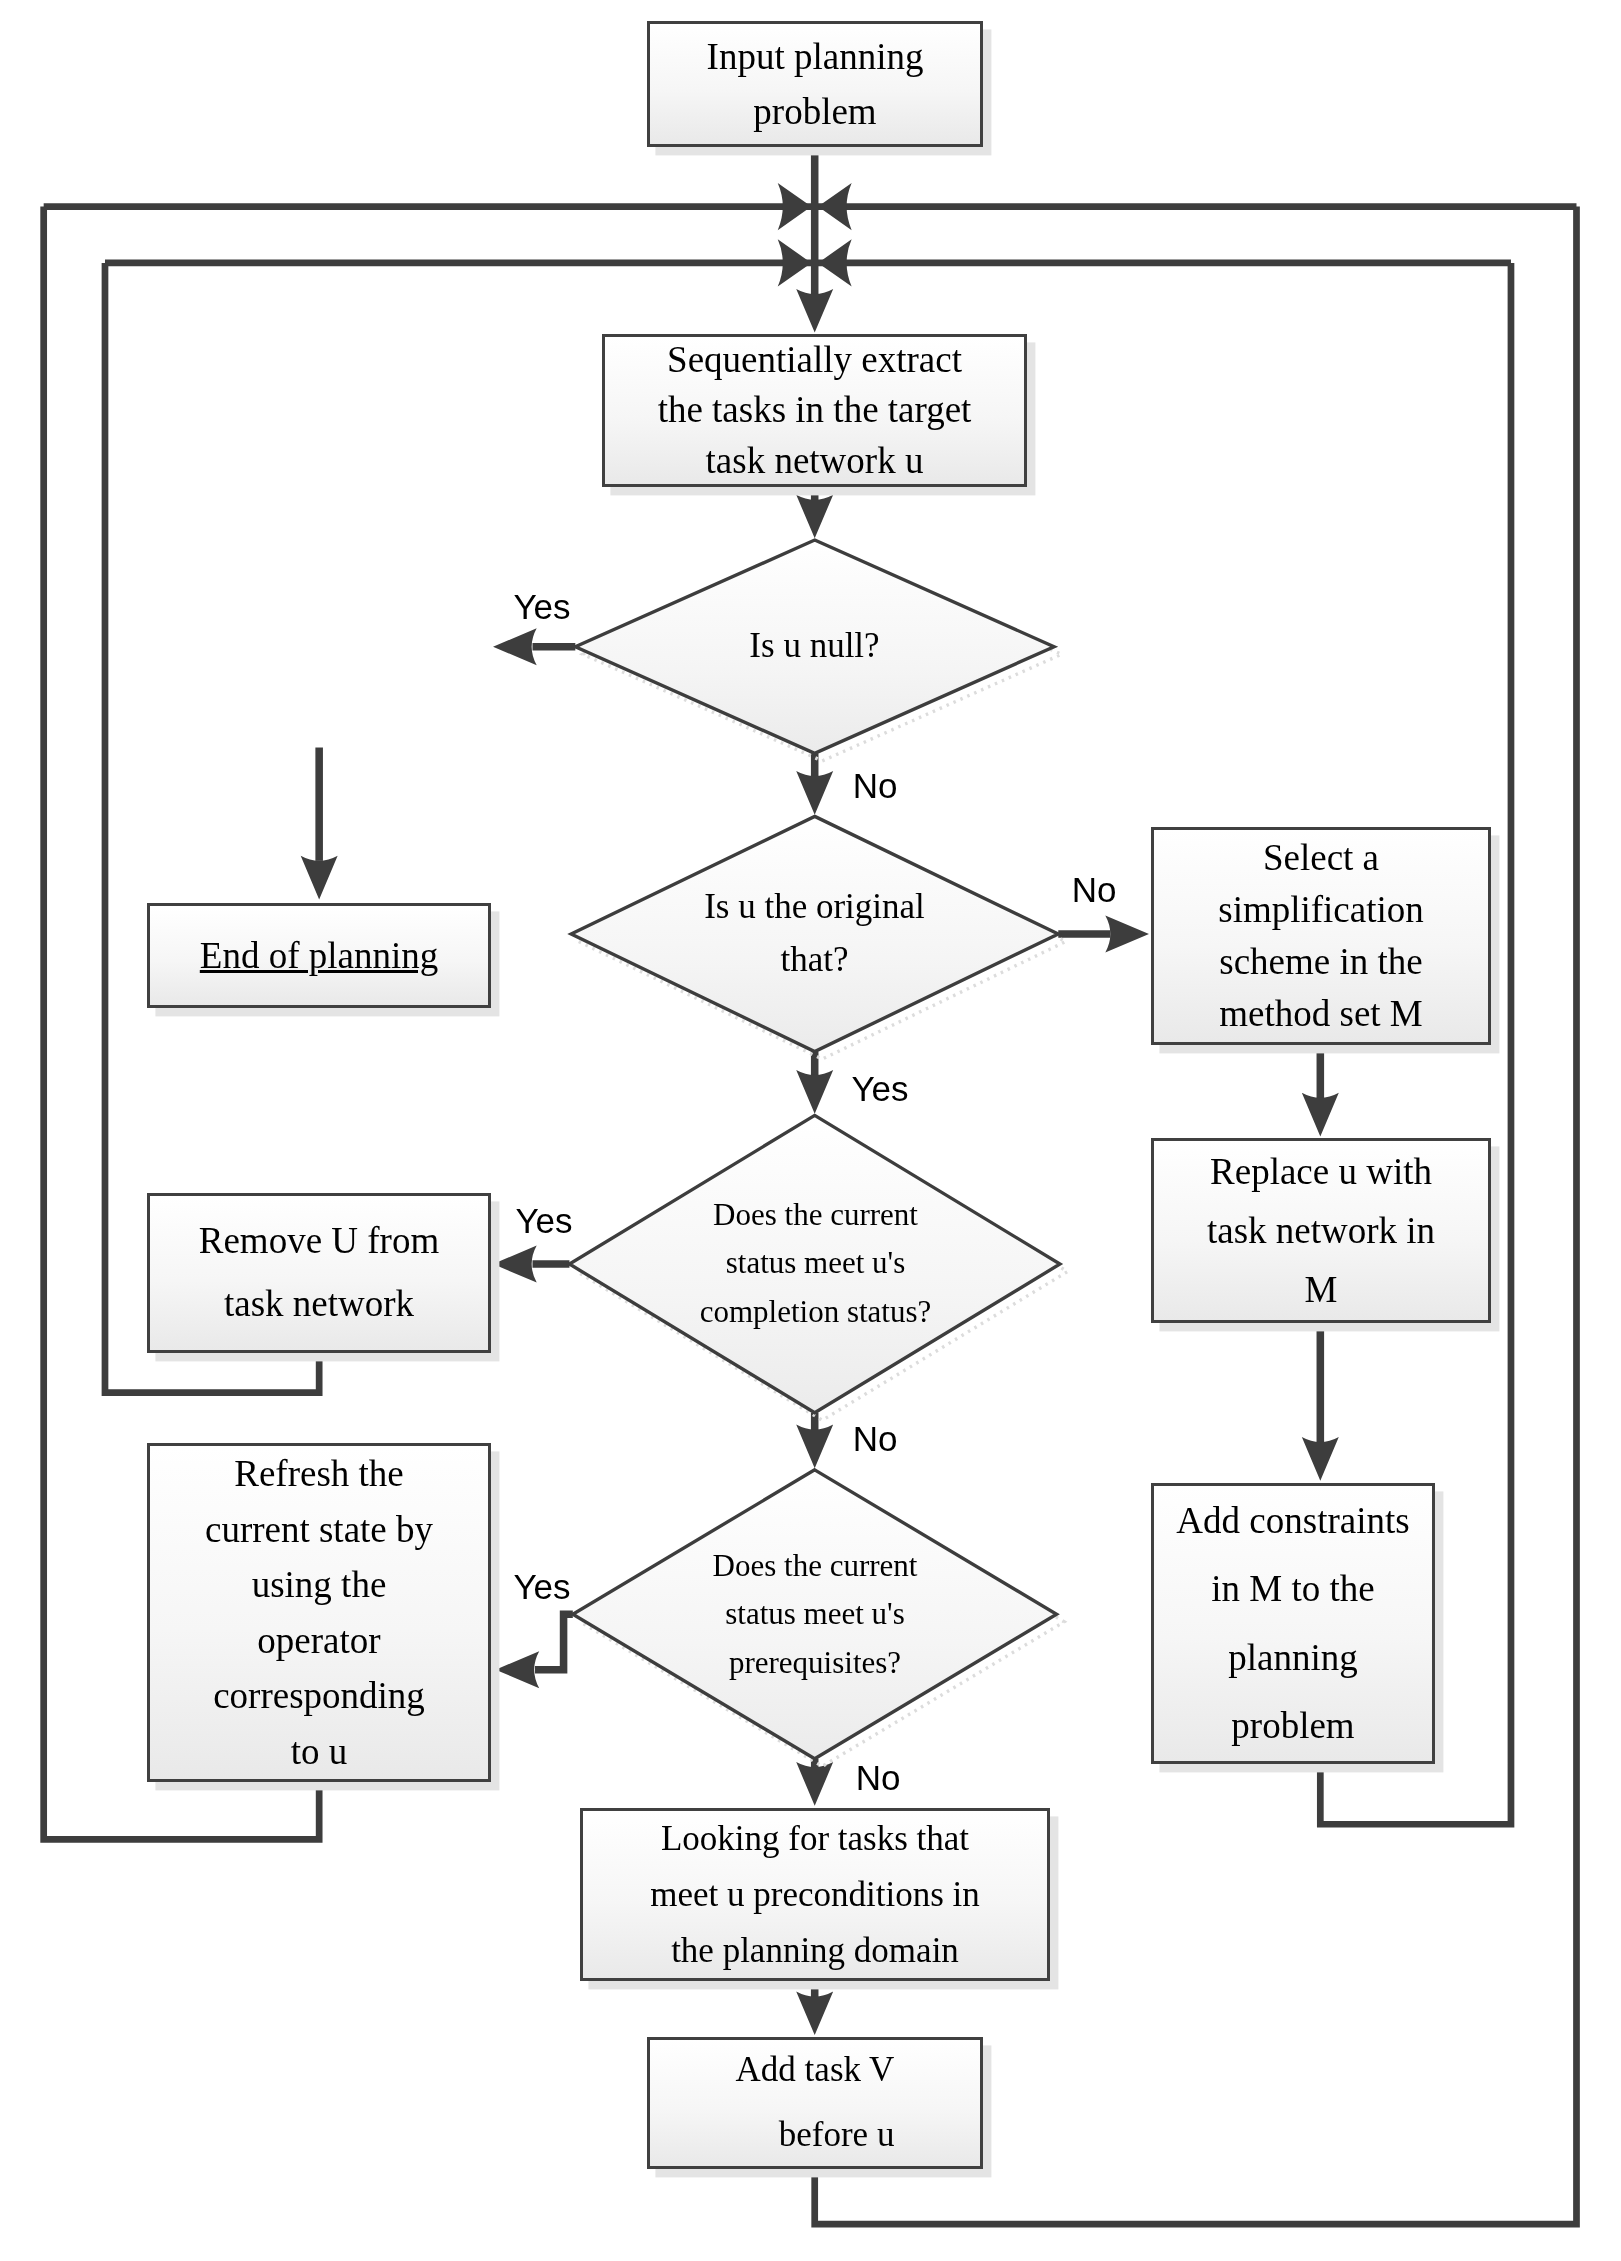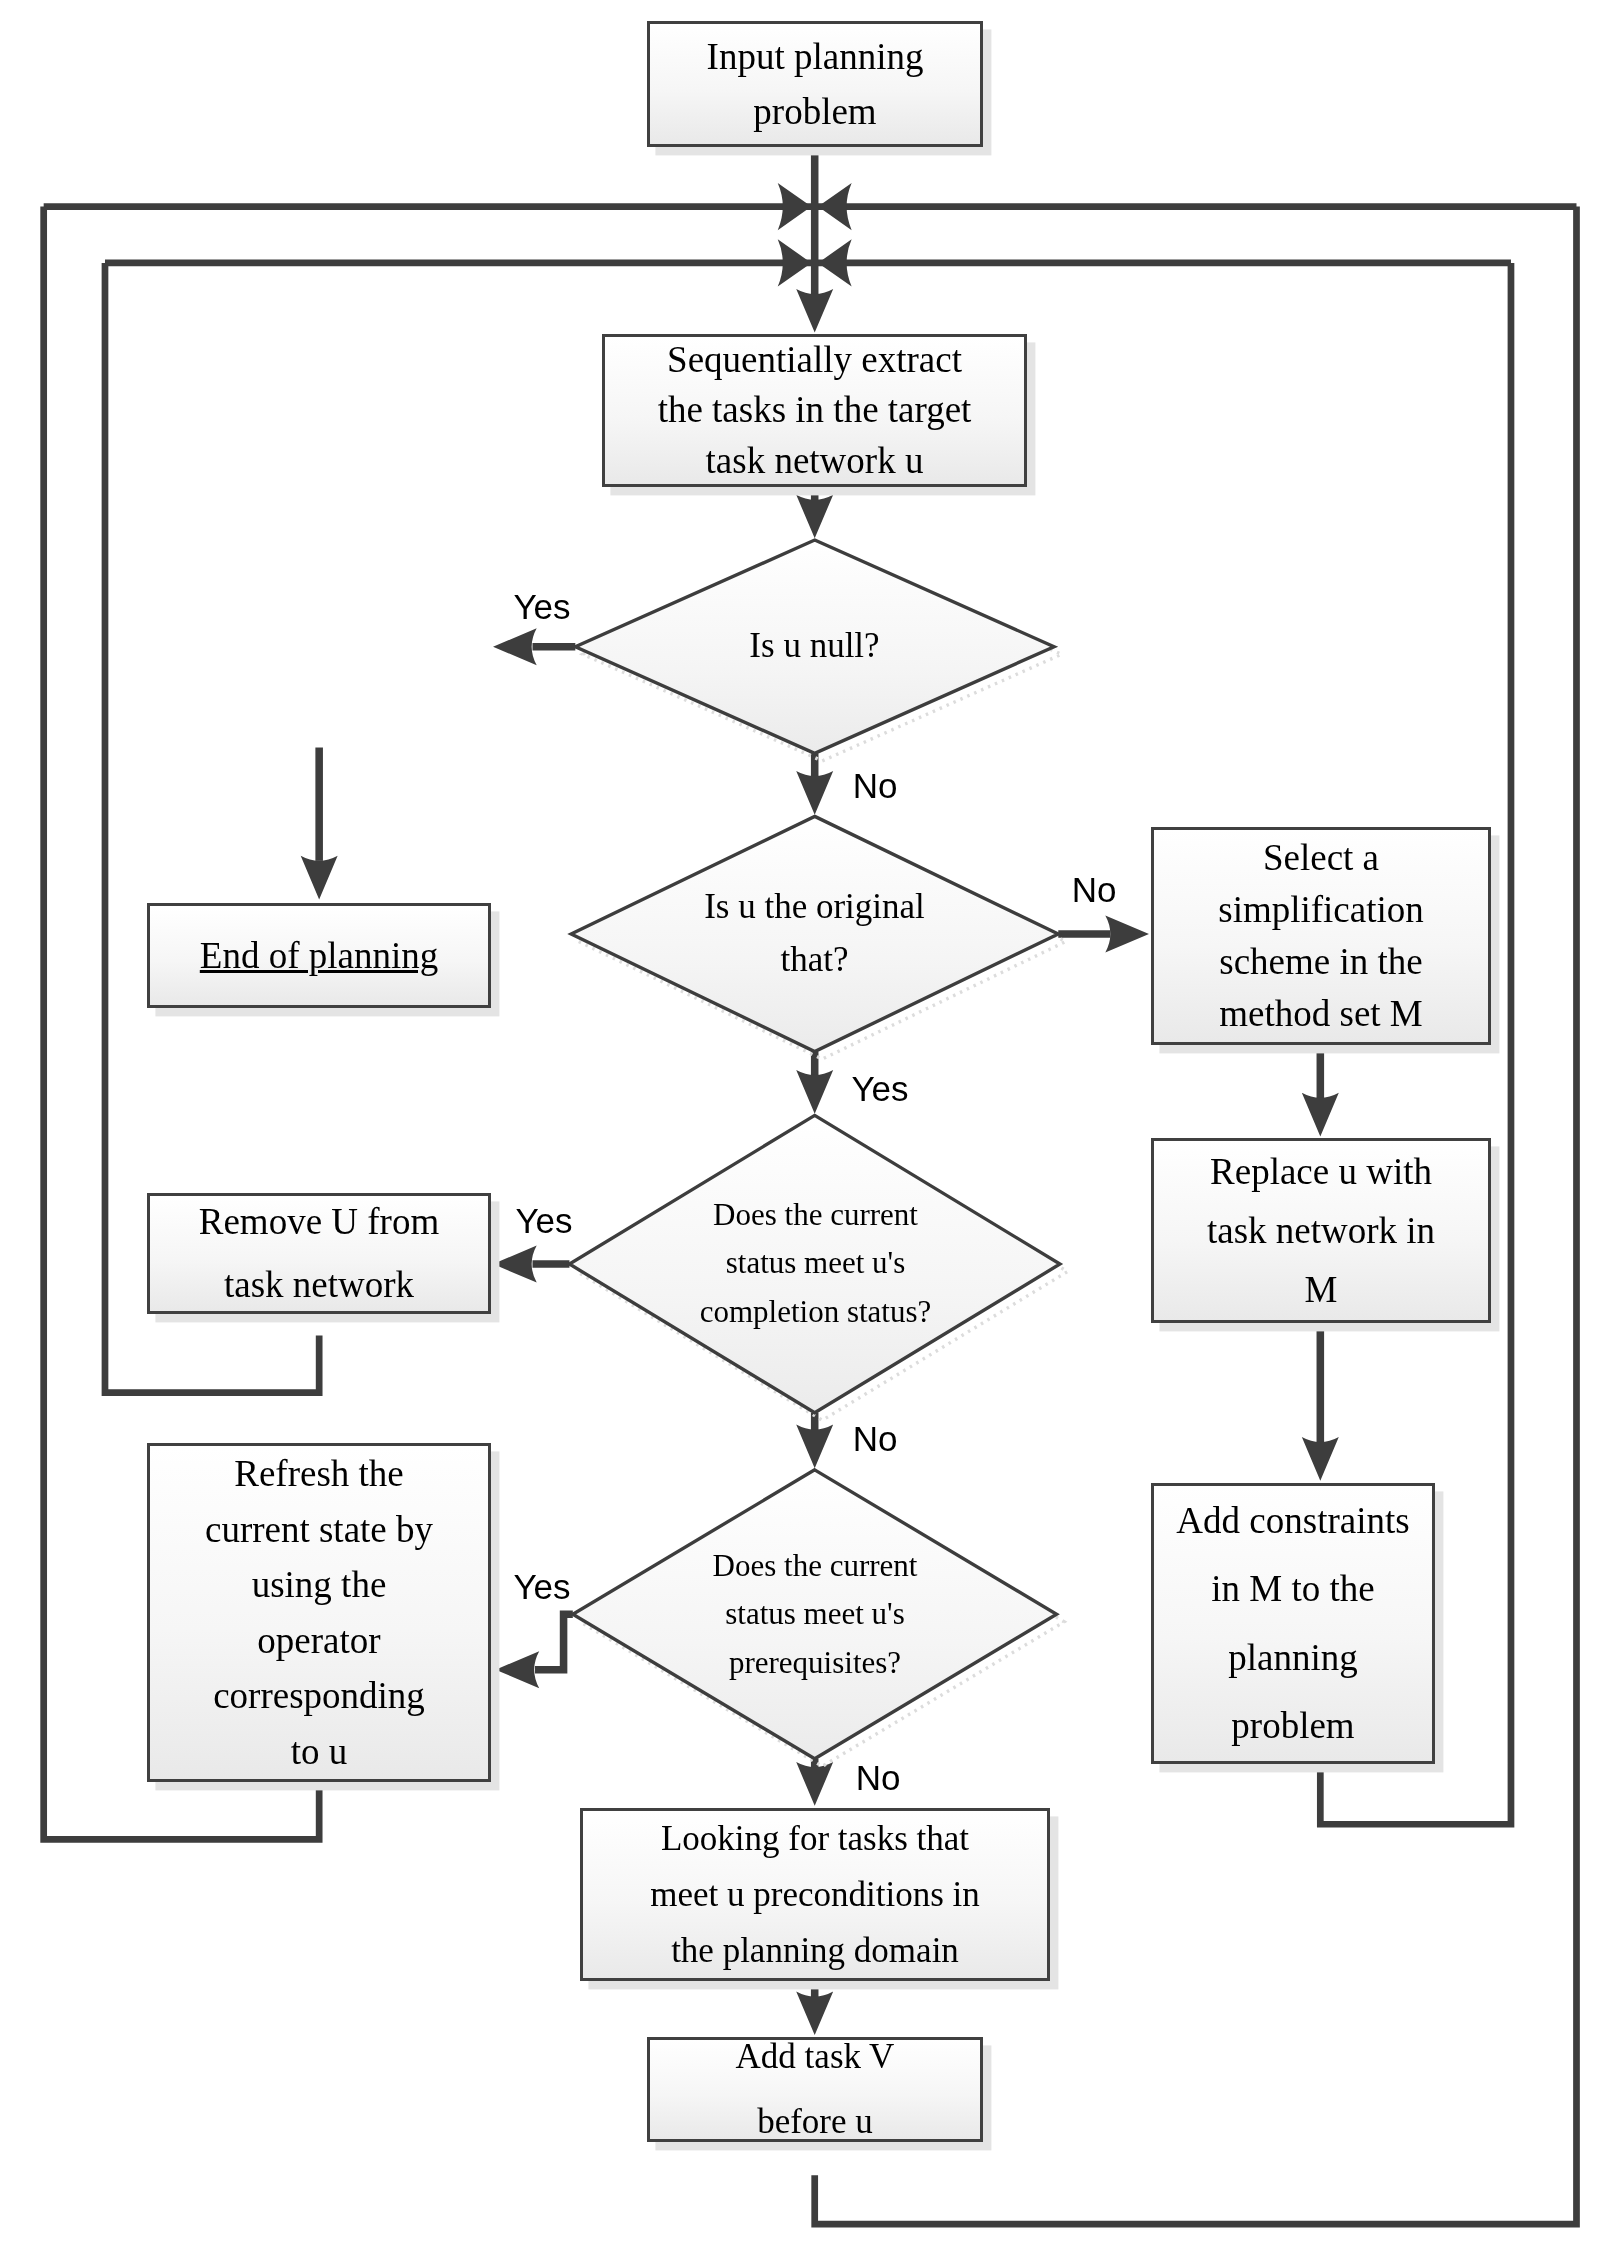--- a/index.html
+++ b/index.html
@@ -147,35 +147,35 @@
 
   <div class="node" style="left:1151px;top:1138px;width:340px;height:185px;line-height:1.6;">Replace u with
 task network in
 M</div>
 
   <div class="node" style="left:1151px;top:1483px;width:284px;height:281px;line-height:1.85;">Add constraints
 in M to the
 planning
 problem</div>
 
-  <div class="node" style="left:147px;top:1193px;width:344px;height:121px;line-height:1.7;">Remove U from
+  <div class="node" style="left:147px;top:1193px;width:344px;height:160px;line-height:1.7;">Remove U from
 task network</div>
 
   <div class="node" style="left:147px;top:1443px;width:344px;height:339px;line-height:1.5;">Refresh the
 current state by
 using the
 operator
 corresponding
 to u</div>
 
   <div class="node" style="left:580px;top:1808px;width:470px;height:173px;font-size:35px;line-height:1.6;">Looking for tasks that
 meet u preconditions in
 the planning domain</div>
 
-  <div class="node" style="left:647px;top:2037px;width:336px;height:105px;font-size:35px;line-height:1.85;">Add task V
+  <div class="node" style="left:647px;top:2037px;width:336px;height:132px;font-size:35px;line-height:1.85;text-align:right;">Add task V
 before u</div>
 
   <div class="dtext" style="left:575px;top:540px;width:479px;height:213px;">Is u null?</div>
 
   <div class="dtext" style="left:571px;top:816px;width:487px;height:235px;">Is u the original
 that?</div>
 
   <div class="dtext" style="left:570px;top:1115px;width:491px;height:297px;font-size:31px;line-height:1.55;">Does the current
 status meet u's
 completion status?</div>

